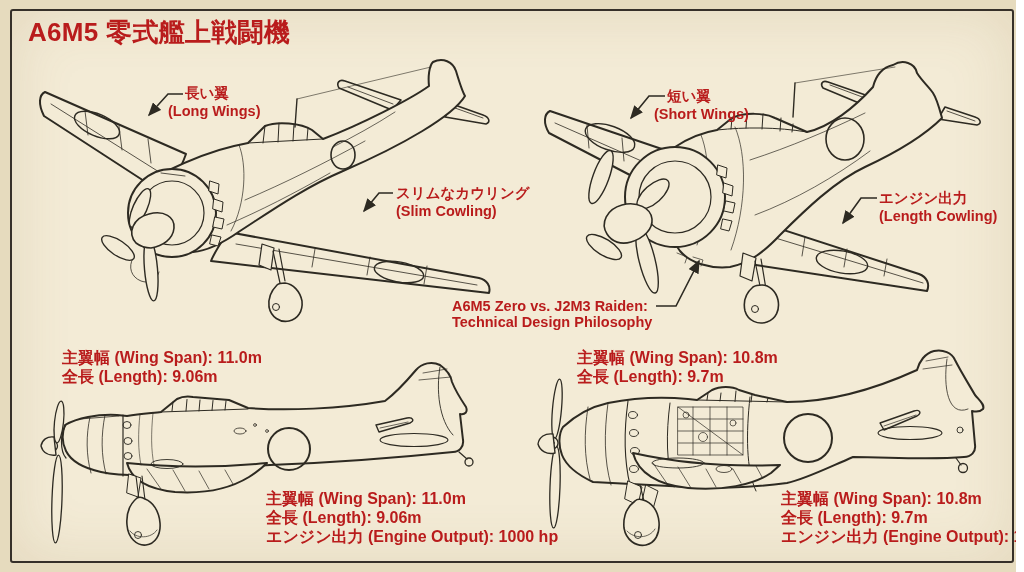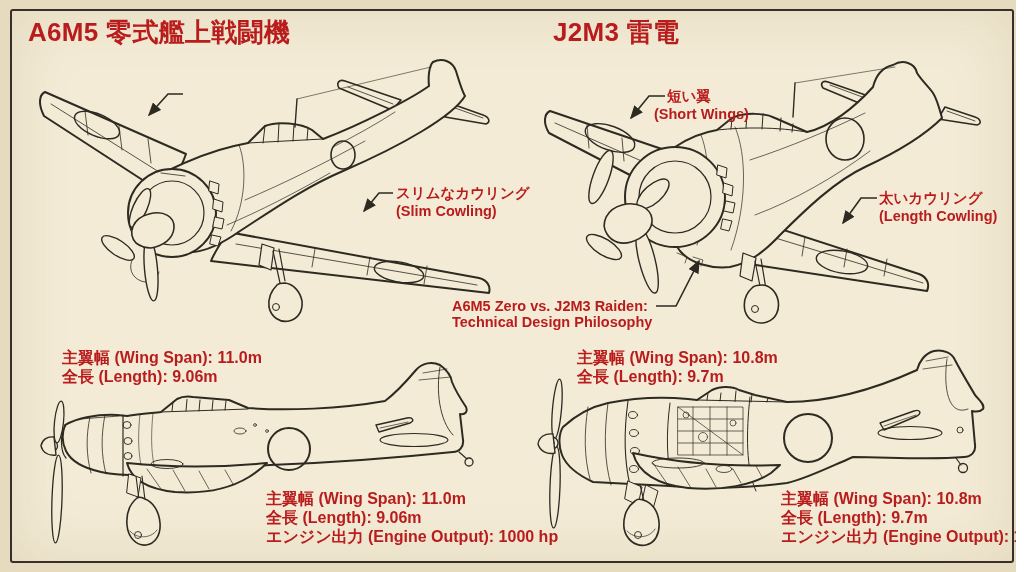--- a/index.html
+++ b/index.html
@@ -17,21 +17,20 @@
   .caption { position:absolute; font-size:14.5px; font-weight:700; line-height:15.5px; text-align:left; white-space:nowrap; }
   svg.draw { position:absolute; overflow:visible; }
 </style>
 </head>
 <body>
 
 <div class="canvas">
   <div class="frame"></div>
 
   <div class="title" style="left:28px; top:15px;">A6M5 零式艦上戦闘機</div>
-  <div class="title" style="left:553px; top:15px;">J2M3 雷電</div>
 
   <svg class="draw" style="left:15px; top:55px;" width="500" height="275" viewBox="0 0 500 275">
     <g stroke="#2d2a22" fill="none" stroke-linecap="round" stroke-linejoin="round">
 
       <path stroke-width="2" fill="#f3ebd6" d="M171,99 L30,37 C24,40 23,49 29,61 L146,137 C158,128 166,113 171,99 Z"></path>
       <path stroke-width="0.8" d="M36,49 L152,122 M70,56 L73,80 M104,71 L107,95 M133,84 L136,108"></path>
       <ellipse stroke-width="1.4" cx="82" cy="70" rx="24" ry="11" transform="rotate(23 82 70)"></ellipse>
 
       <path stroke-width="2" fill="#f3ebd6" d="M213,177 L464,223 C472,225 476,231 474,238 L196,206 C200,196 207,186 213,177 Z"></path>
       <path stroke-width="0.8" d="M221,189 L462,230 M300,194 L297,212 M355,202 L352,220 M412,211 L409,229"></path>
@@ -216,30 +215,34 @@
     </defs>
     <g stroke="#2d2a22" stroke-width="1.6" fill="none">
       <path d="M183,94 L168,94 L149,115" marker-end="url(#arrow)"></path>
       <path d="M393,193 L379,193 L364,211" marker-end="url(#arrow)"></path>
       <path d="M665,96 L649,96 L631,118" marker-end="url(#arrow)"></path>
       <path d="M877,198 L861,198 L843,223" marker-end="url(#arrow)"></path>
       <path d="M656,306 L676,306 L699,261" marker-end="url(#arrow)"></path>
     </g>
   </svg>
 
+  <div class="ann" style="left:168px; top:84px;">
+    <span class="jp" style="margin-left:17px;">長い翼</span>
+    <span class="en">(Long Wings)</span>
+  </div>
   <div class="ann" style="left:396px; top:184px;">
     <span class="jp">スリムなカウリング</span>
     <span class="en">(Slim Cowling)</span>
   </div>
   <div class="ann" style="left:654px; top:87px;">
     <span class="jp" style="margin-left:13px;">短い翼</span>
     <span class="en">(Short Wings)</span>
   </div>
   <div class="ann" style="left:879px; top:189px;">
-    <span class="jp">太いカウリング</span>
+    <span class="jp">エンジン出力</span>
     <span class="en">(Length Cowling)</span>
   </div>
 
   <div class="caption" style="left:452px; top:299px; width:220px;">
     <div>A6M5 Zero vs. J2M3 Raiden:</div>
     <div>Technical Design Philosophy</div>
   </div>
 
   <div class="specs" style="left:62px; top:348px;">
     <div>主翼幅 (Wing Span): 11.0m</div>

